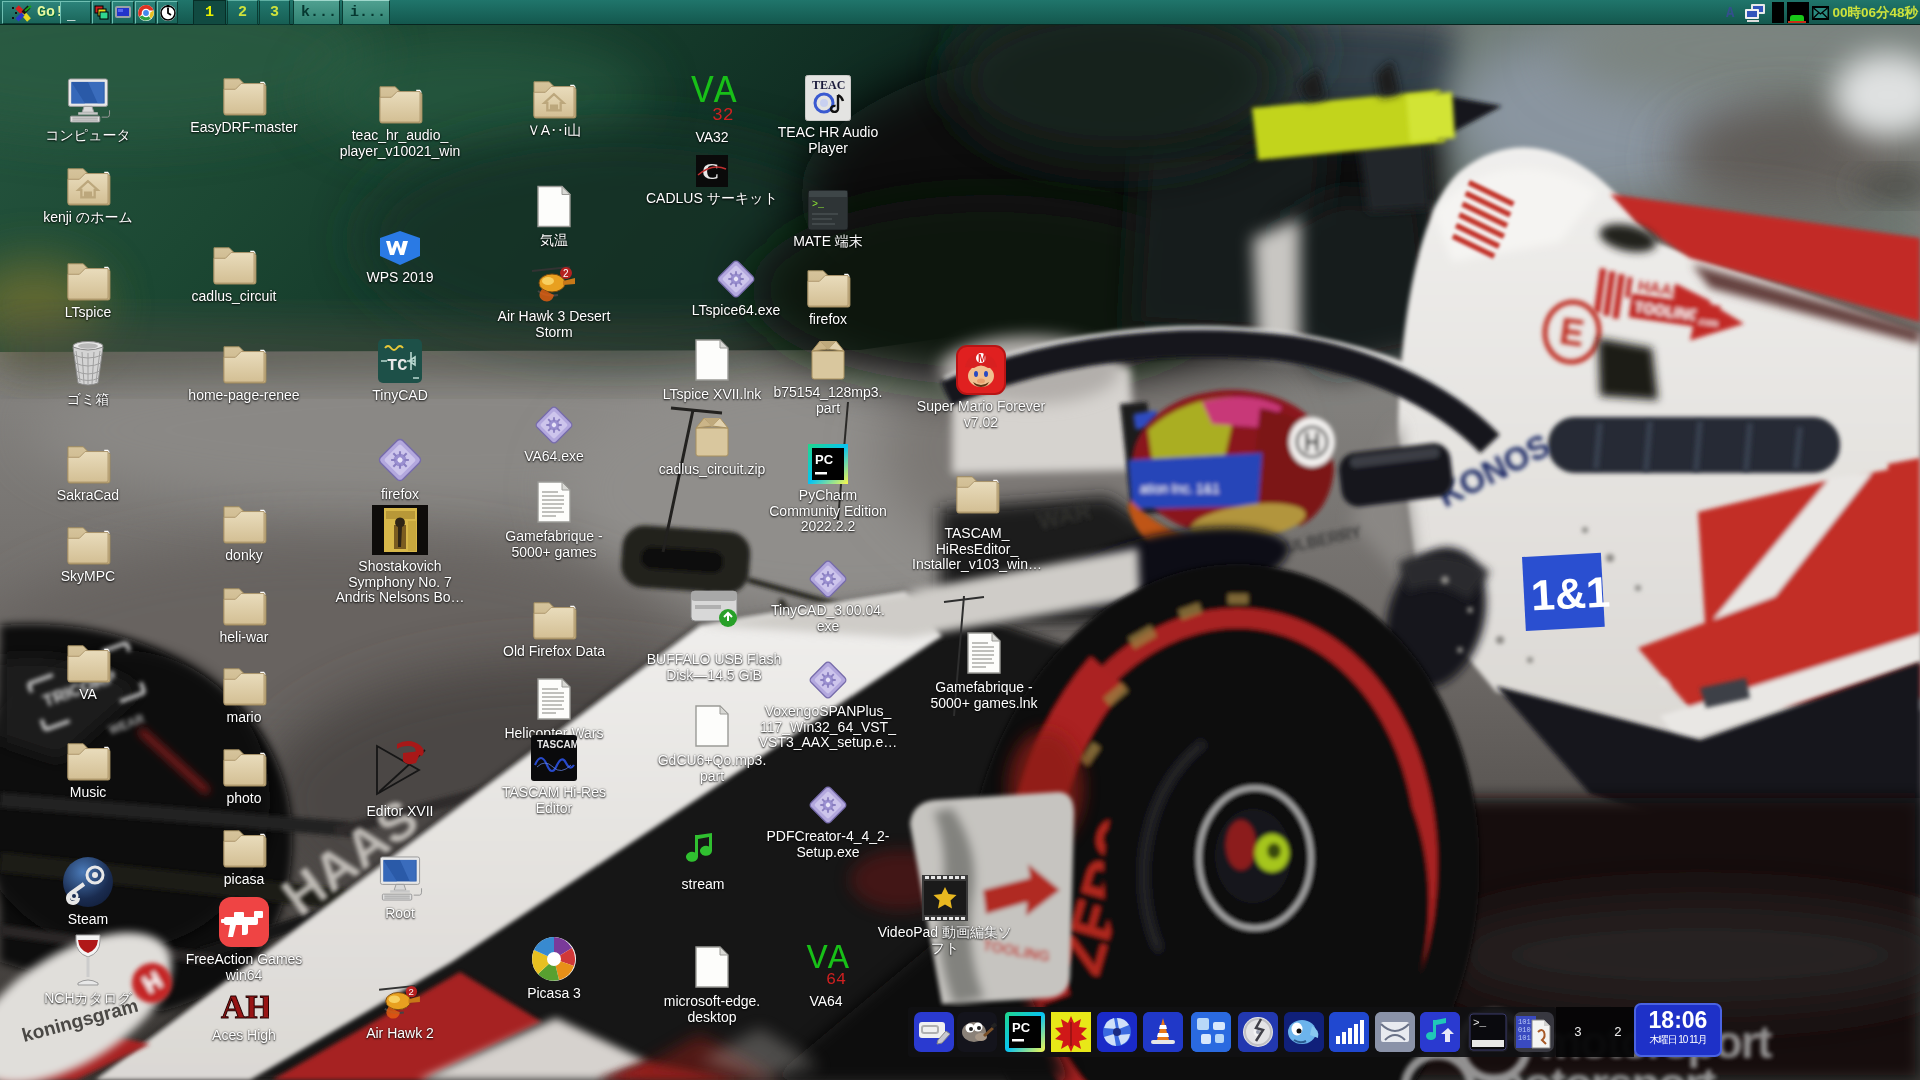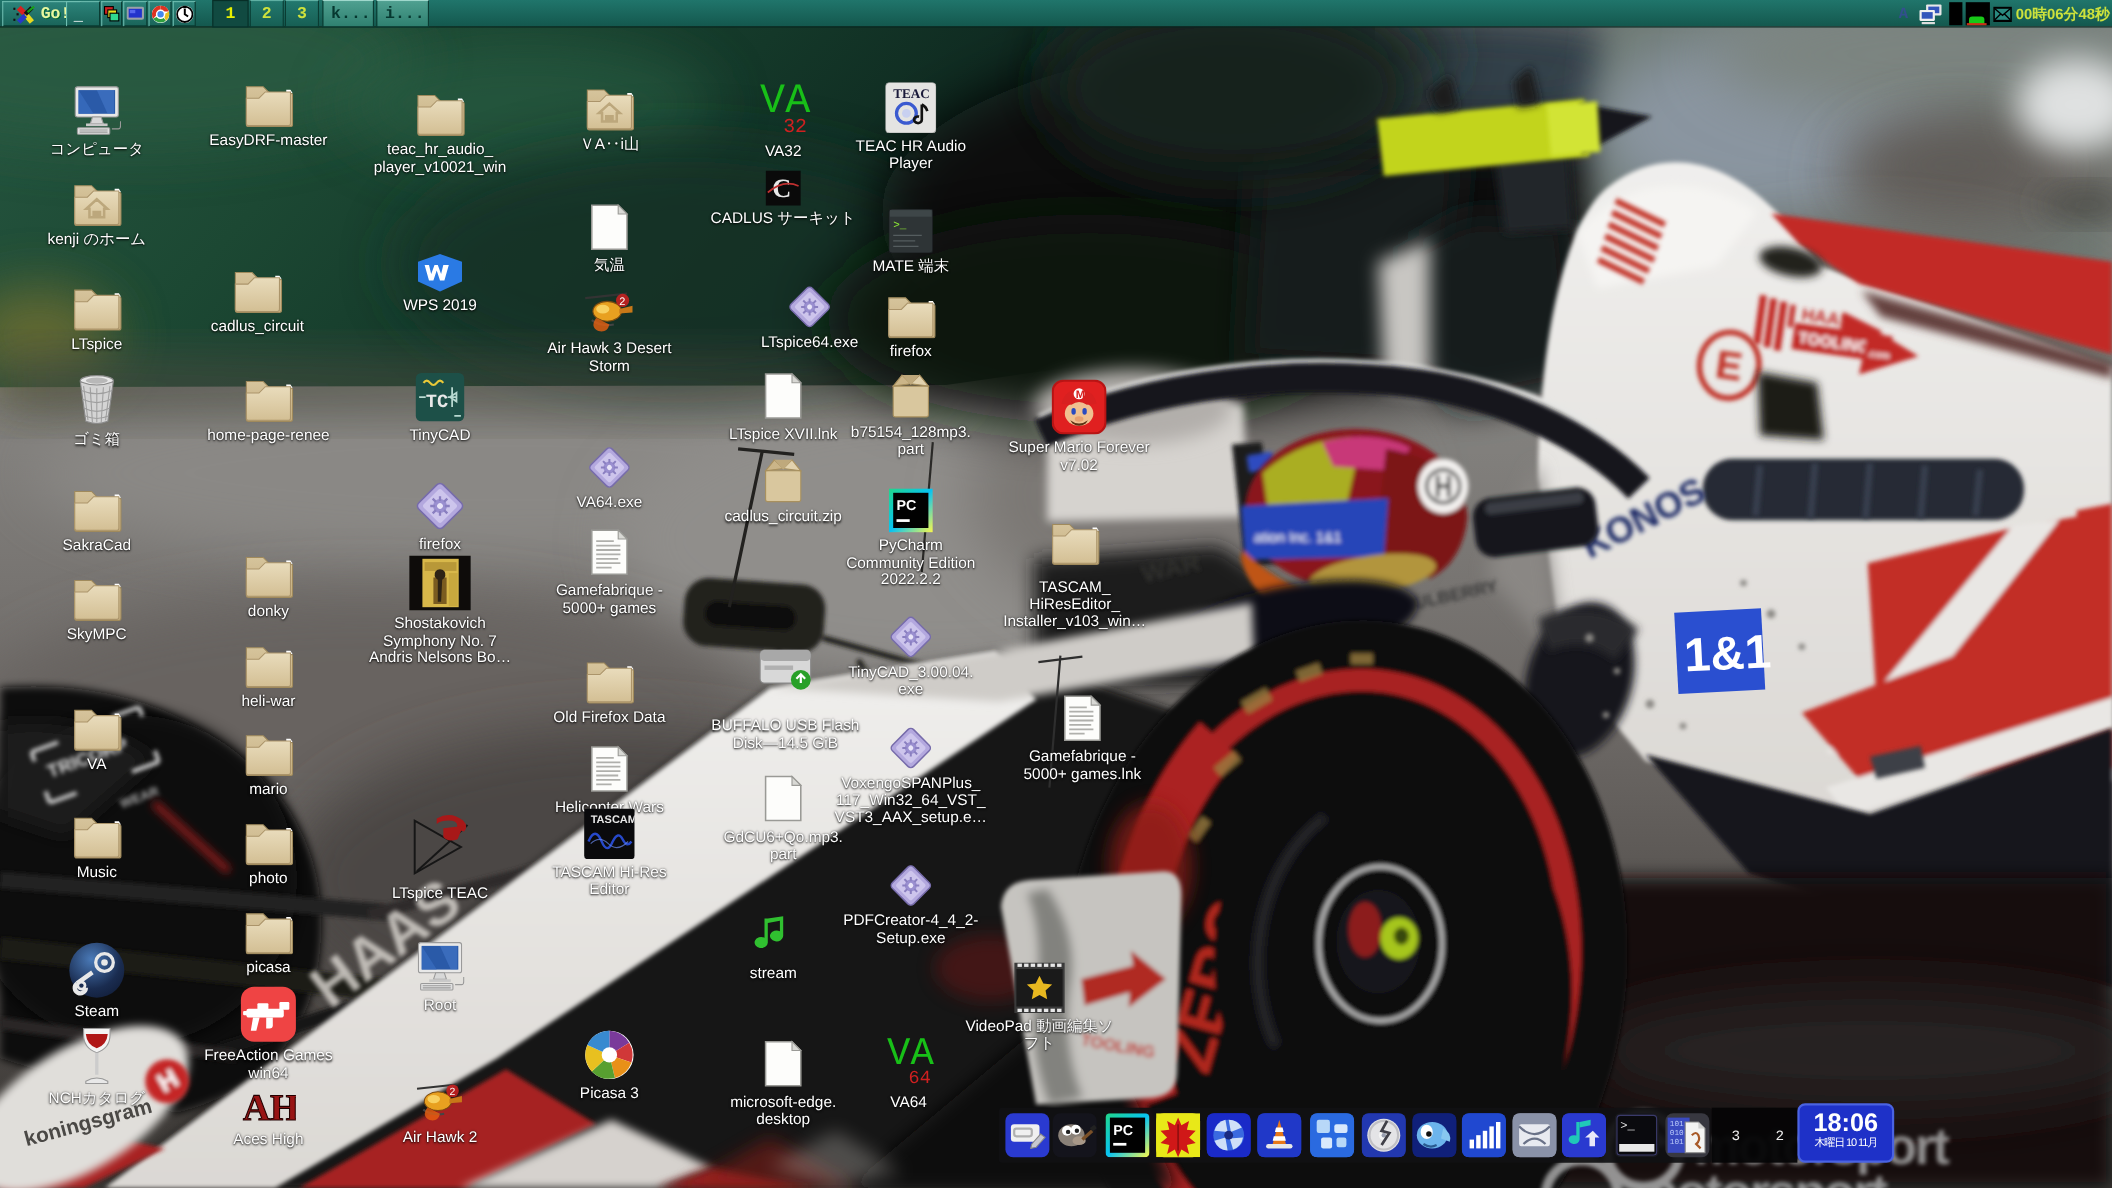--- a/index.html
+++ b/index.html
@@ -658,21 +658,21 @@
     </svg>
     <div class="lb">Shostakovich<br>Symphony No. 7<br>Andris Nelsons Bo…</div>
   </div>
 <div class="di" style="left:310px;top:738px">
     <svg width="58" height="62" viewBox="0 0 58 62">
       <path d="M6 8 V56 L48 32 Z" fill="none" stroke="#161616" stroke-width="1.8"></path>
       <path d="M8 54 L54 12" stroke="#161616" stroke-width="1.8"></path>
       <path d="M26 6 q13 -7 24 2 q5 5 1 10 l-7 -2 q3 -8 -7 -8 q-7 0 -11 3 Z" fill="#a81818"></path>
       <path d="M32 15 l18 -2 -5 12 q-9 3 -13 -2 Z" fill="#a81818"></path>
     </svg>
-    <div class="lb">LTspice TEAC</div>
+    <div class="lb">Editor XVII</div>
   </div>
 <div class="di" style="left:310px;top:855px">
     <svg width="48" height="47" viewBox="0 0 48 48">
       <use href="#sy-comp"></use>
     </svg>
     <div class="lb">Root</div>
   </div>
 <div class="di" style="left:310px;top:984px">
     <svg width="48" height="38" viewBox="0 0 48 40">
       <use href="#sy-heli"></use>

